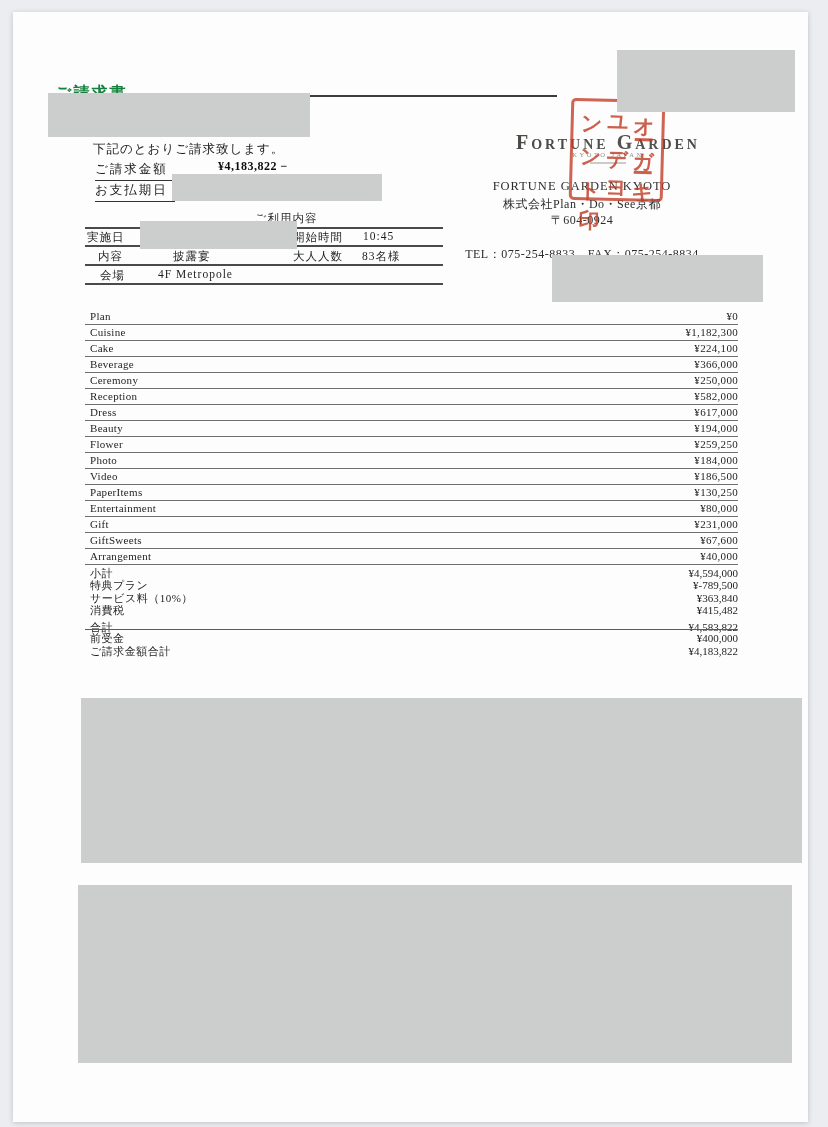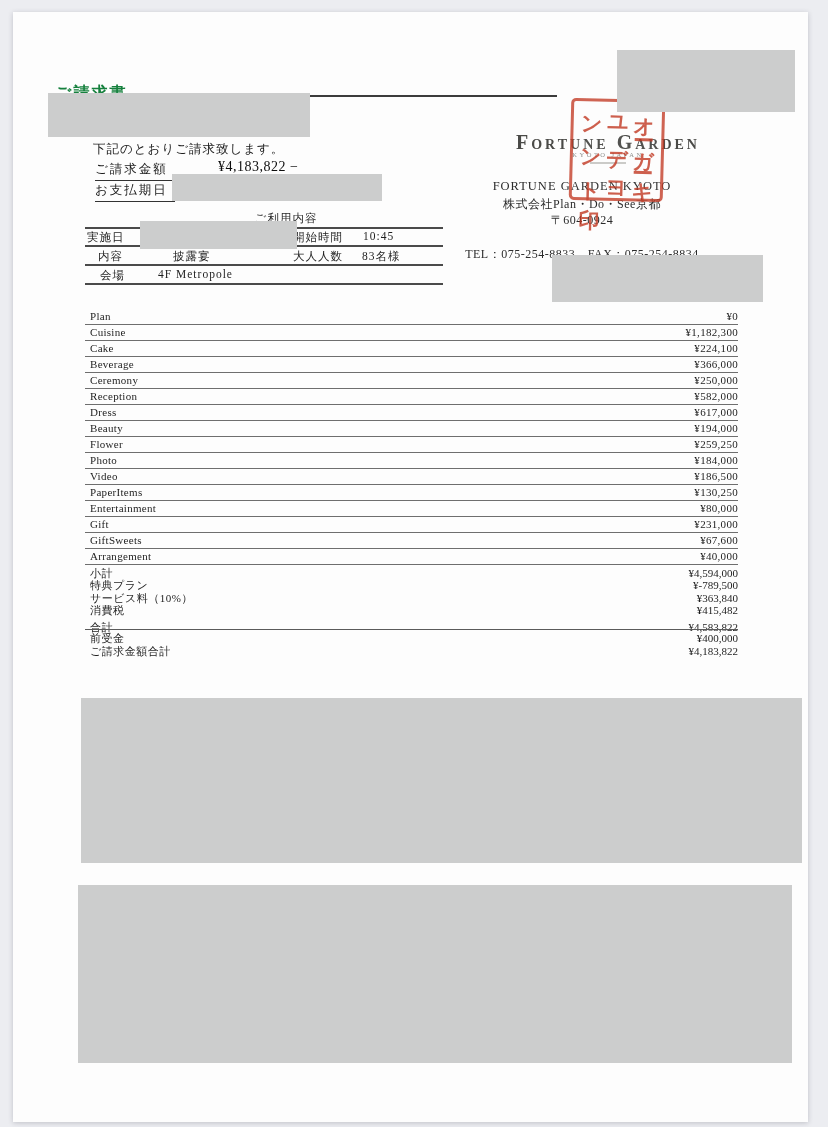--- a/index.html
+++ b/index.html
@@ -9,21 +9,21 @@
         background:#fdfdfd;box-shadow:0 1px 5px rgba(40,40,60,.22);}
   .abs{position:absolute;}
   .redact{position:absolute;background:#cccdcd;z-index:6;}
   .doc-title{left:42px;top:71px;font-size:16px;font-weight:bold;letter-spacing:2px;color:#15803d;}
   .title-rule{left:42px;top:83px;width:502px;height:2px;background:#3c3c3c;z-index:1;}
   .intro{left:80px;top:129px;font-size:12.5px;color:#1c1c1c;letter-spacing:1px;}
   .amt-label{font-size:12.5px;color:#1c1c1c;letter-spacing:2px;width:80px;
              border-bottom:1.2px solid #333;padding-bottom:2px;}
   .lbl-amount{left:82px;top:149px;}
   .lbl-due{left:82px;top:170px;}
-  .amount-big{left:205px;top:147px;font-size:14px;font-weight:normal;letter-spacing:.5px;color:#0d0d0d;}
+  .amount-big{left:205px;top:147px;font-size:12px;font-weight:bold;letter-spacing:.5px;color:#0d0d0d;}
   
   .usage-title{left:188px;top:199px;width:170px;text-align:center;font-size:11.5px;letter-spacing:1px;color:#2a2a2a;z-index:2;}
   .uline{left:72px;width:358px;height:1.5px;background:#4a4a4a;z-index:1;}
   .ucell{position:absolute;font-size:11.5px;color:#1e1e1e;letter-spacing:1px;z-index:2;white-space:nowrap;}
   
   .vendor{font-size:12px;color:#2b2b2b;text-align:center;left:444px;width:250px;letter-spacing:.5px;z-index:2;}
   .logo-main{left:470px;top:119px;width:250px;text-align:center;font-variant:small-caps;
              font-weight:600;font-size:20px;letter-spacing:3px;color:#4a4a47;z-index:2;}
   .logo-sub{left:470px;top:139px;width:250px;text-align:center;font-size:6.5px;letter-spacing:2.5px;color:#8b8b88;z-index:2;}
   .logo-rule{left:577px;top:150px;width:36px;height:2px;background:#c9c9c6;z-index:2;}

